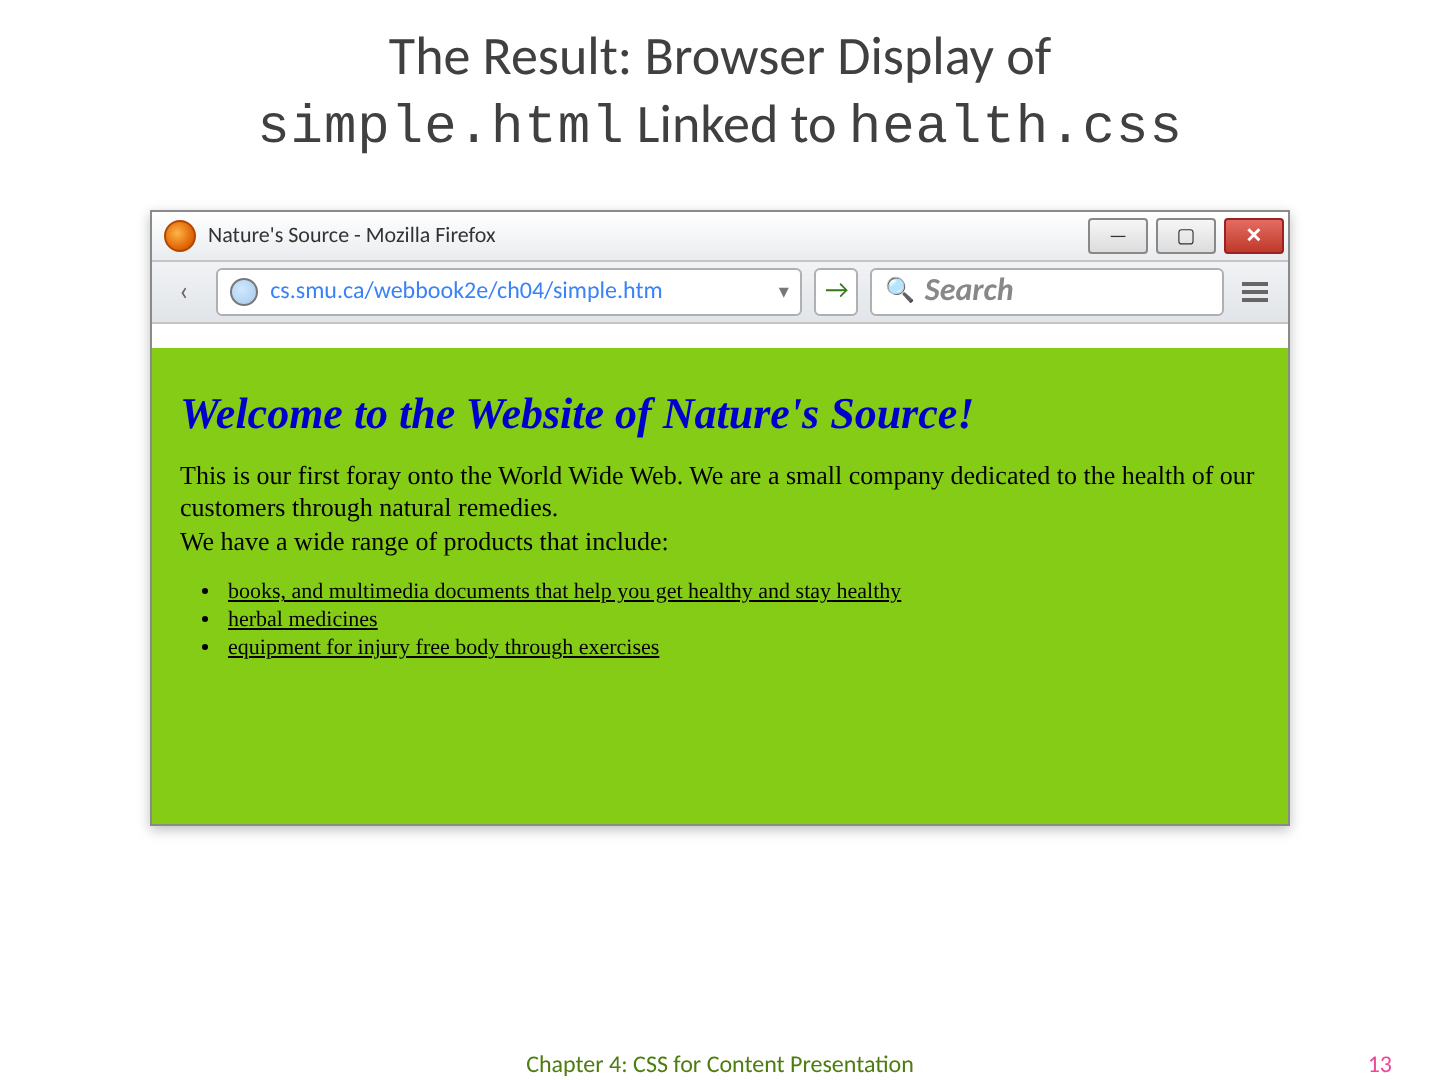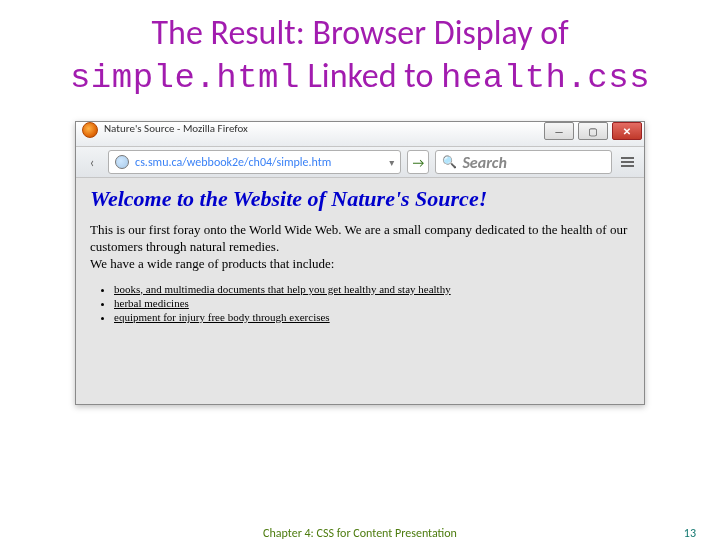--- a/index.html
+++ b/index.html
@@ -12,41 +12,42 @@
     overflow: hidden;
     position: relative;
   }
   .slide {
     position: relative;
     width: 720px;
     height: 540px;
   }
   .title {
     text-align: center;
-    font-size: 34px;
+    font-size: 27px;
     line-height: 1.25;
     margin-top: 12px;
-    color: #a21caf;
+    color: #404040;
   }
   .title .mono {
     font-family: "Courier New", Courier, monospace;
     letter-spacing: 0.5px;
   }
   .browser-frame {
     margin: 22px auto 0 auto;
     width: 568px;
     border: 1px solid #8a8a8a;
     box-shadow: 0 2px 6px rgba(0,0,0,0.25);
     background: #fff;
   }
   .titlebar {
     height: 24px;
     background: linear-gradient(#ffffff, #e9ecef);
     border-bottom: 1px solid #c5c5c5;
     display: flex;
+    align-items: center;
     padding: 0 2px 0 6px;
     font-size: 11px;
     color: #333;
   }
   .titlebar .ff-icon {
     width: 14px; height: 14px; border-radius: 50%;
     background: radial-gradient(circle at 40% 40%, #ffb347, #e26b0a 60%, #b34700 100%);
     border: 1px solid #b34700;
     margin-right: 6px;
     flex: 0 0 auto;
@@ -112,25 +113,26 @@
   }
   .searchbar .mag { color:#666; font-size:12px; }
   .searchbar .ph { color:#888; font-style:italic; font-size:16px;font-weight:bold; }
   .menubtn {
     width: 22px; height: 22px;
     display:flex;flex-direction:column;justify-content:center;align-items:center;gap:2px;
   }
   .menubtn span { display:block;width:13px;height:2px;background:#666; }
 
   .viewport {
-    background: #e5e5e5;
-    padding: 4px 14px 14px 14px;
+    background: #84cc16;
+    padding: 16px 14px 14px 14px;
     min-height: 208px;
     font-family: "Times New Roman", Times, serif;
     color: #000;
+    margin-top: 12px;
   }
   .viewport h1 {
     font-size: 22px;
     font-weight: bold;
     font-style: italic;
     color: #0000cc;
     margin: 4px 0 10px 0;
   }
   .viewport p {
     font-size: 13px;
@@ -150,21 +152,21 @@
     position: absolute;
     left: 0; right: 0; bottom: 12px;
     text-align: center;
     font-size: 12px;
     color: #4d7c0f;
   }
   .page-num {
     position: absolute;
     right: 24px; bottom: 12px;
     font-size: 12px;
-    color: #0f766e;
+    color: #ec4899;
   }
 </style>
 </head>
 <body>
 
 <div class="slide">
 
   <div class="title">
     <span>The Result: Browser Display of</span><br>
     <span class="mono">simple.html</span><span> Linked to </span><span class="mono">health.css</span>

